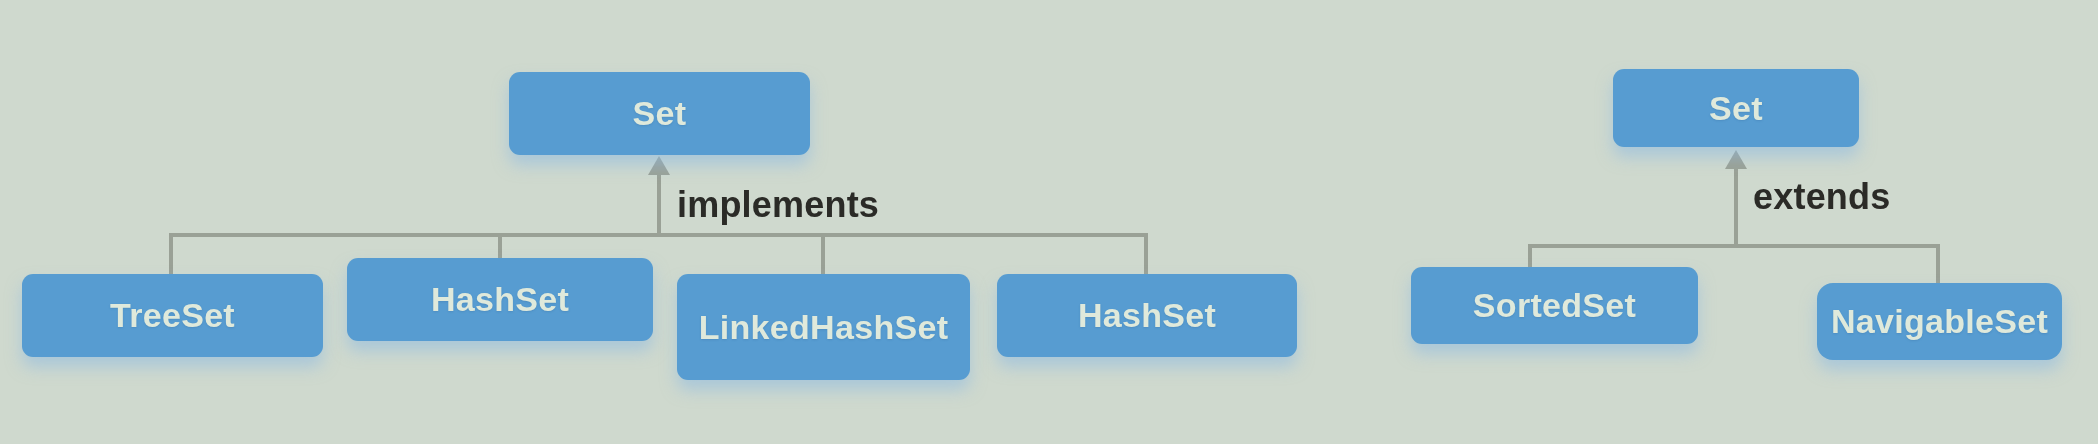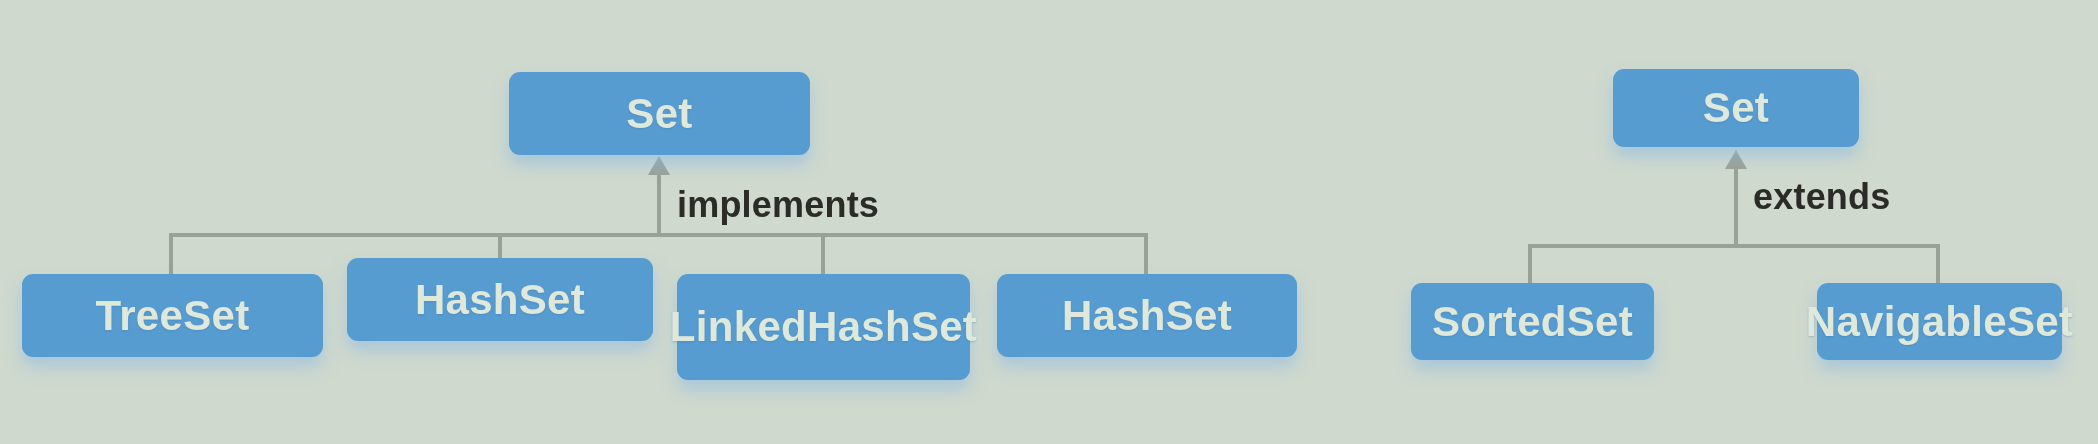--- a/index.html
+++ b/index.html
@@ -13,21 +13,21 @@
   }
   .node {
     position: absolute;
     background: #579cd1;
     border-radius: 11px;
     display: flex;
     align-items: center;
     justify-content: center;
     color: #dfe9db;
     font-weight: bold;
-    font-size: 42px;
+    font-size: 34px;
     letter-spacing: 0.3px;
     box-shadow: 0 10px 16px rgba(140, 185, 225, 0.55);
     text-shadow: 0 1px 2px rgba(55, 110, 160, 0.30);
     z-index: 2;
   }
   .line {
     position: absolute;
     background: #9aa196;
     z-index: 1;
   }
@@ -65,22 +65,22 @@
   .l-child-4      { left: 997px;  top: 274px; width: 300px; height: 83px; }
 
   
   .r-set          { left: 1613px; top: 69px;  width: 246px; height: 78px; }
   .r-arrow-line   { left: 1734px; top: 166px; width: 4px;   height: 82px; }
   .r-arrowhead    { left: 1725px; top: 150px; }
   .r-edge-label   { left: 1753px; top: 176px; }
   .r-hbar         { left: 1528px; top: 244px; width: 412px; height: 4px; }
   .r-drop-1       { left: 1528px; top: 244px; width: 4px;   height: 41px; }
   .r-drop-2       { left: 1936px; top: 244px; width: 4px;   height: 41px; }
-  .r-child-1      { left: 1411px; top: 283px; width: 243px; height: 77px; text-align: center; }
-  .r-child-2      { left: 1817px; top: 283px; width: 245px; height: 77px; }
+  .r-child-1      { left: 1411px; top: 267px; width: 287px; height: 77px; text-align: center; }
+  .r-child-2      { left: 1817px; top: 283px; width: 245px; height: 77px; border-radius: 16px; }
 </style>
 </head>
 <body>
 
 <div class="canvas">
 
   <div class="node l-set">Set</div>
 
   <div class="line l-arrow-line"></div>
   <div class="arrowhead l-arrowhead"></div>

